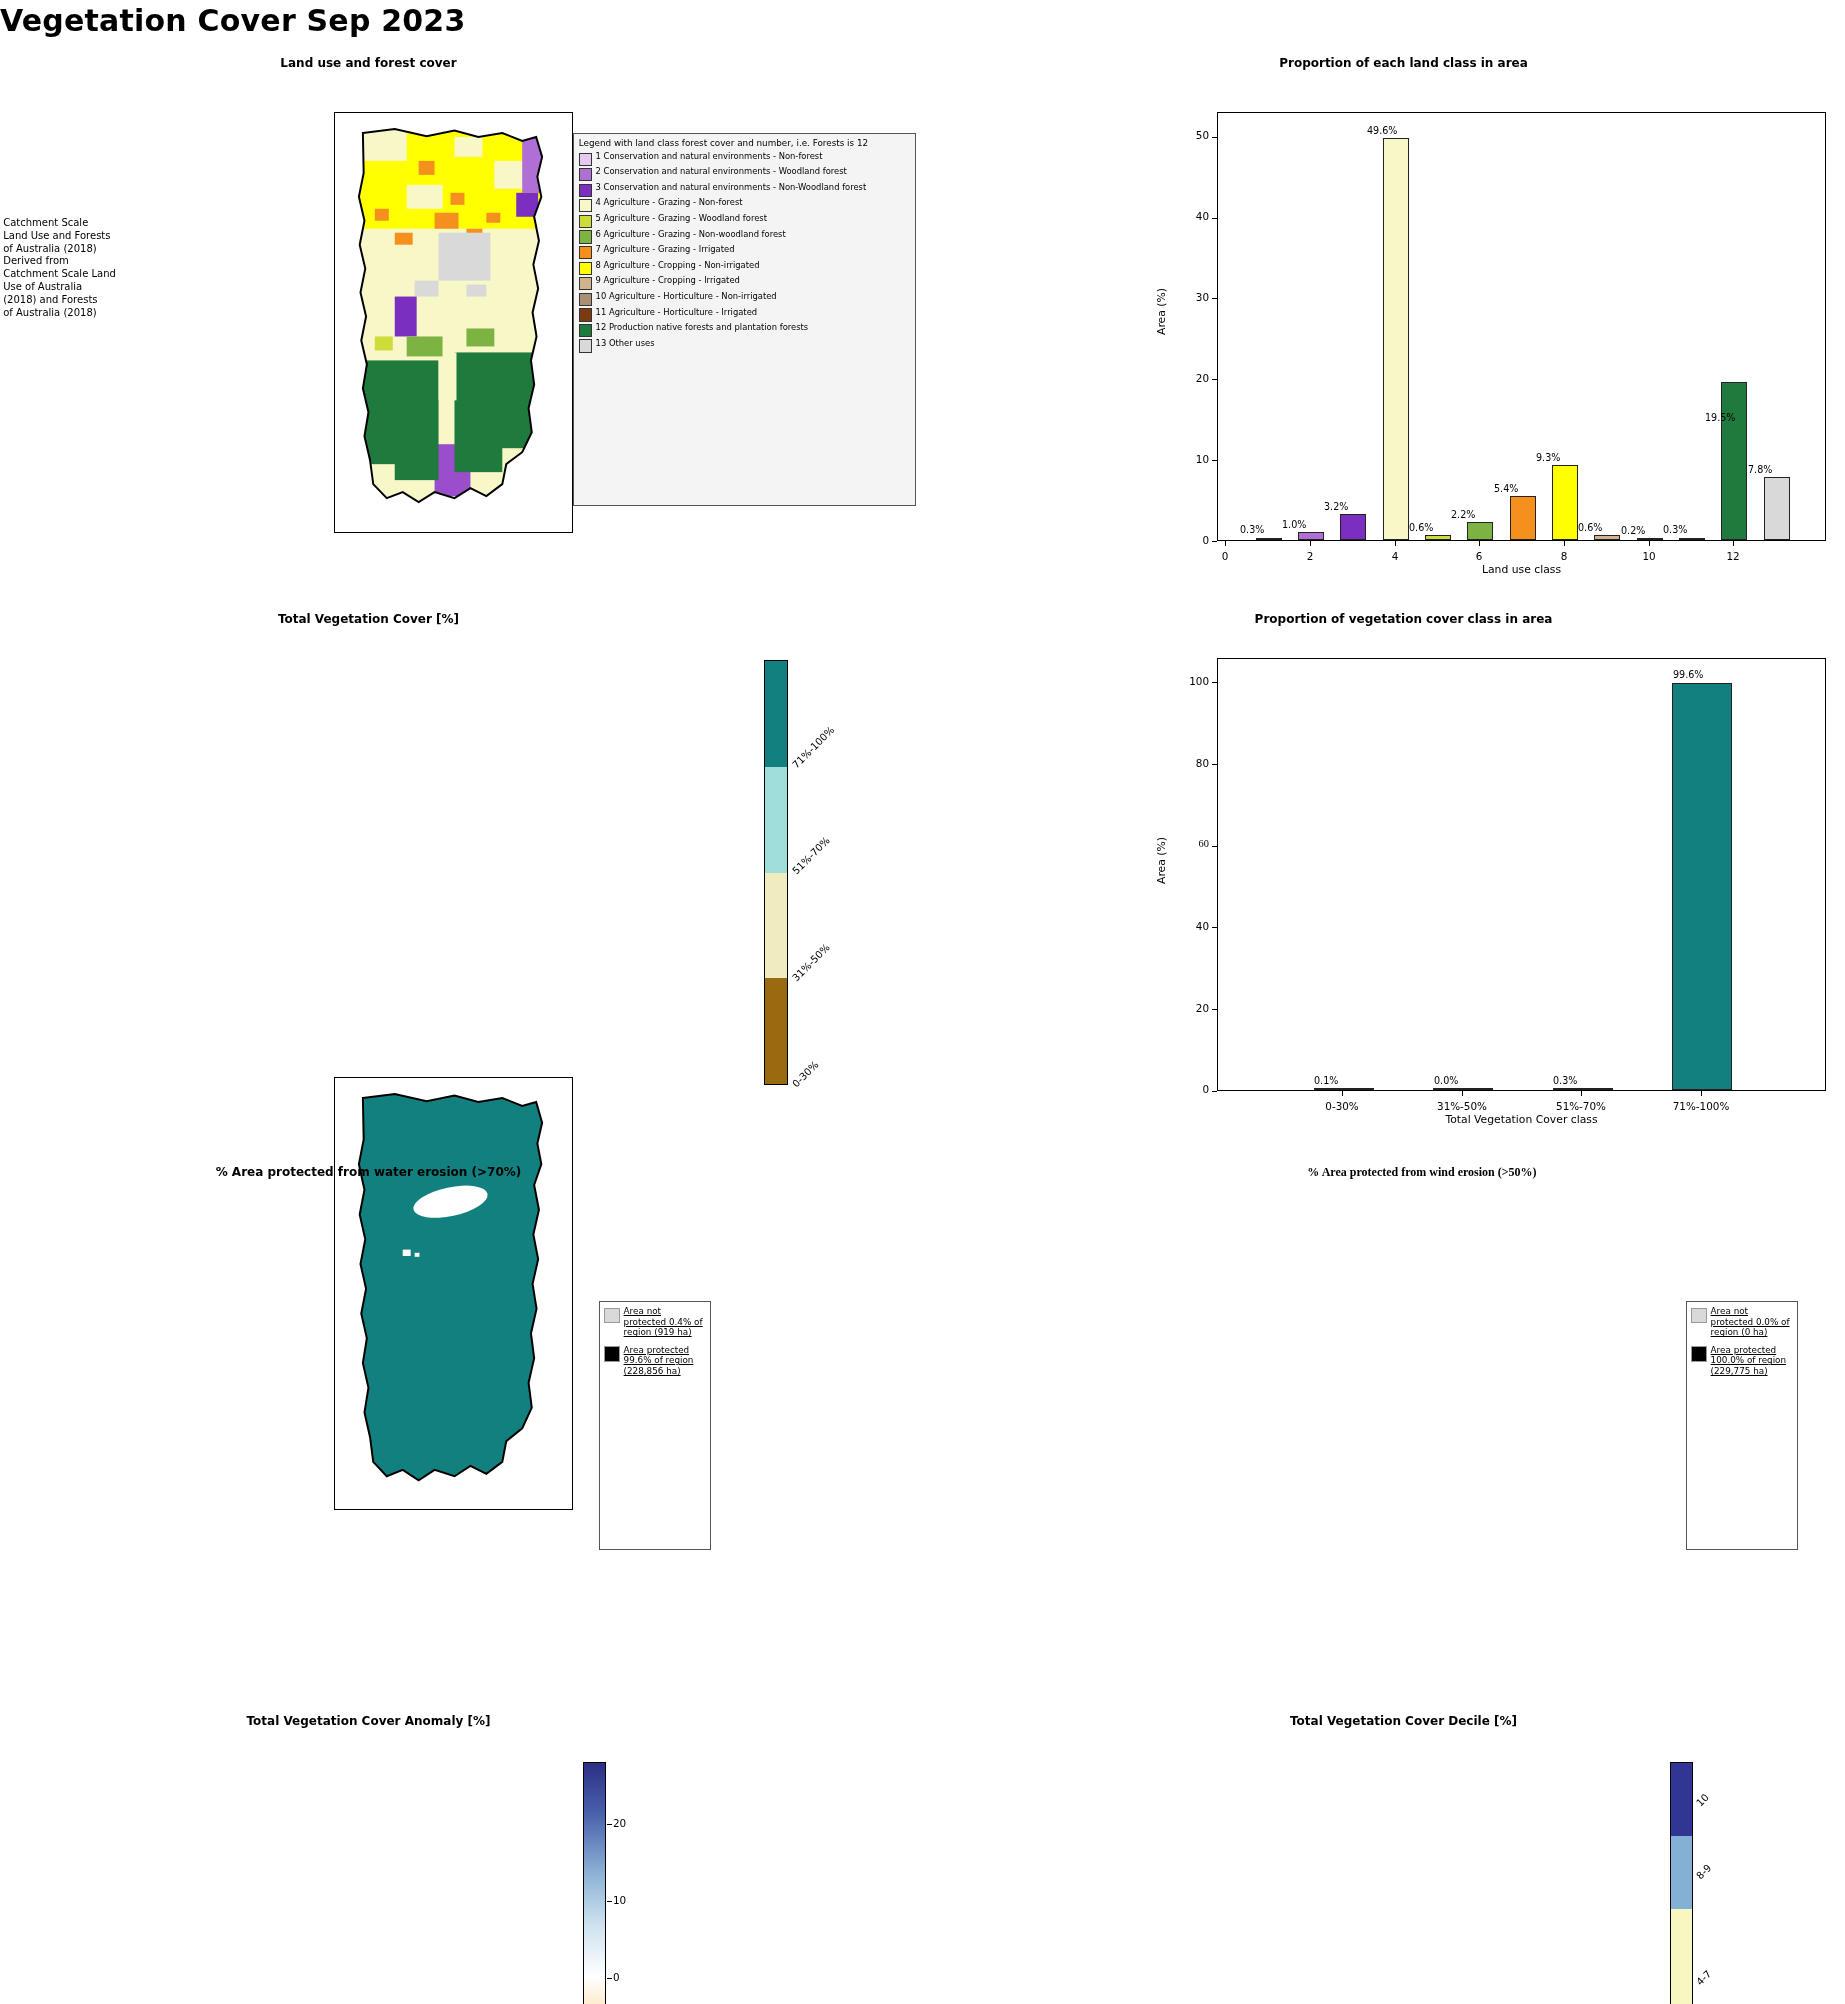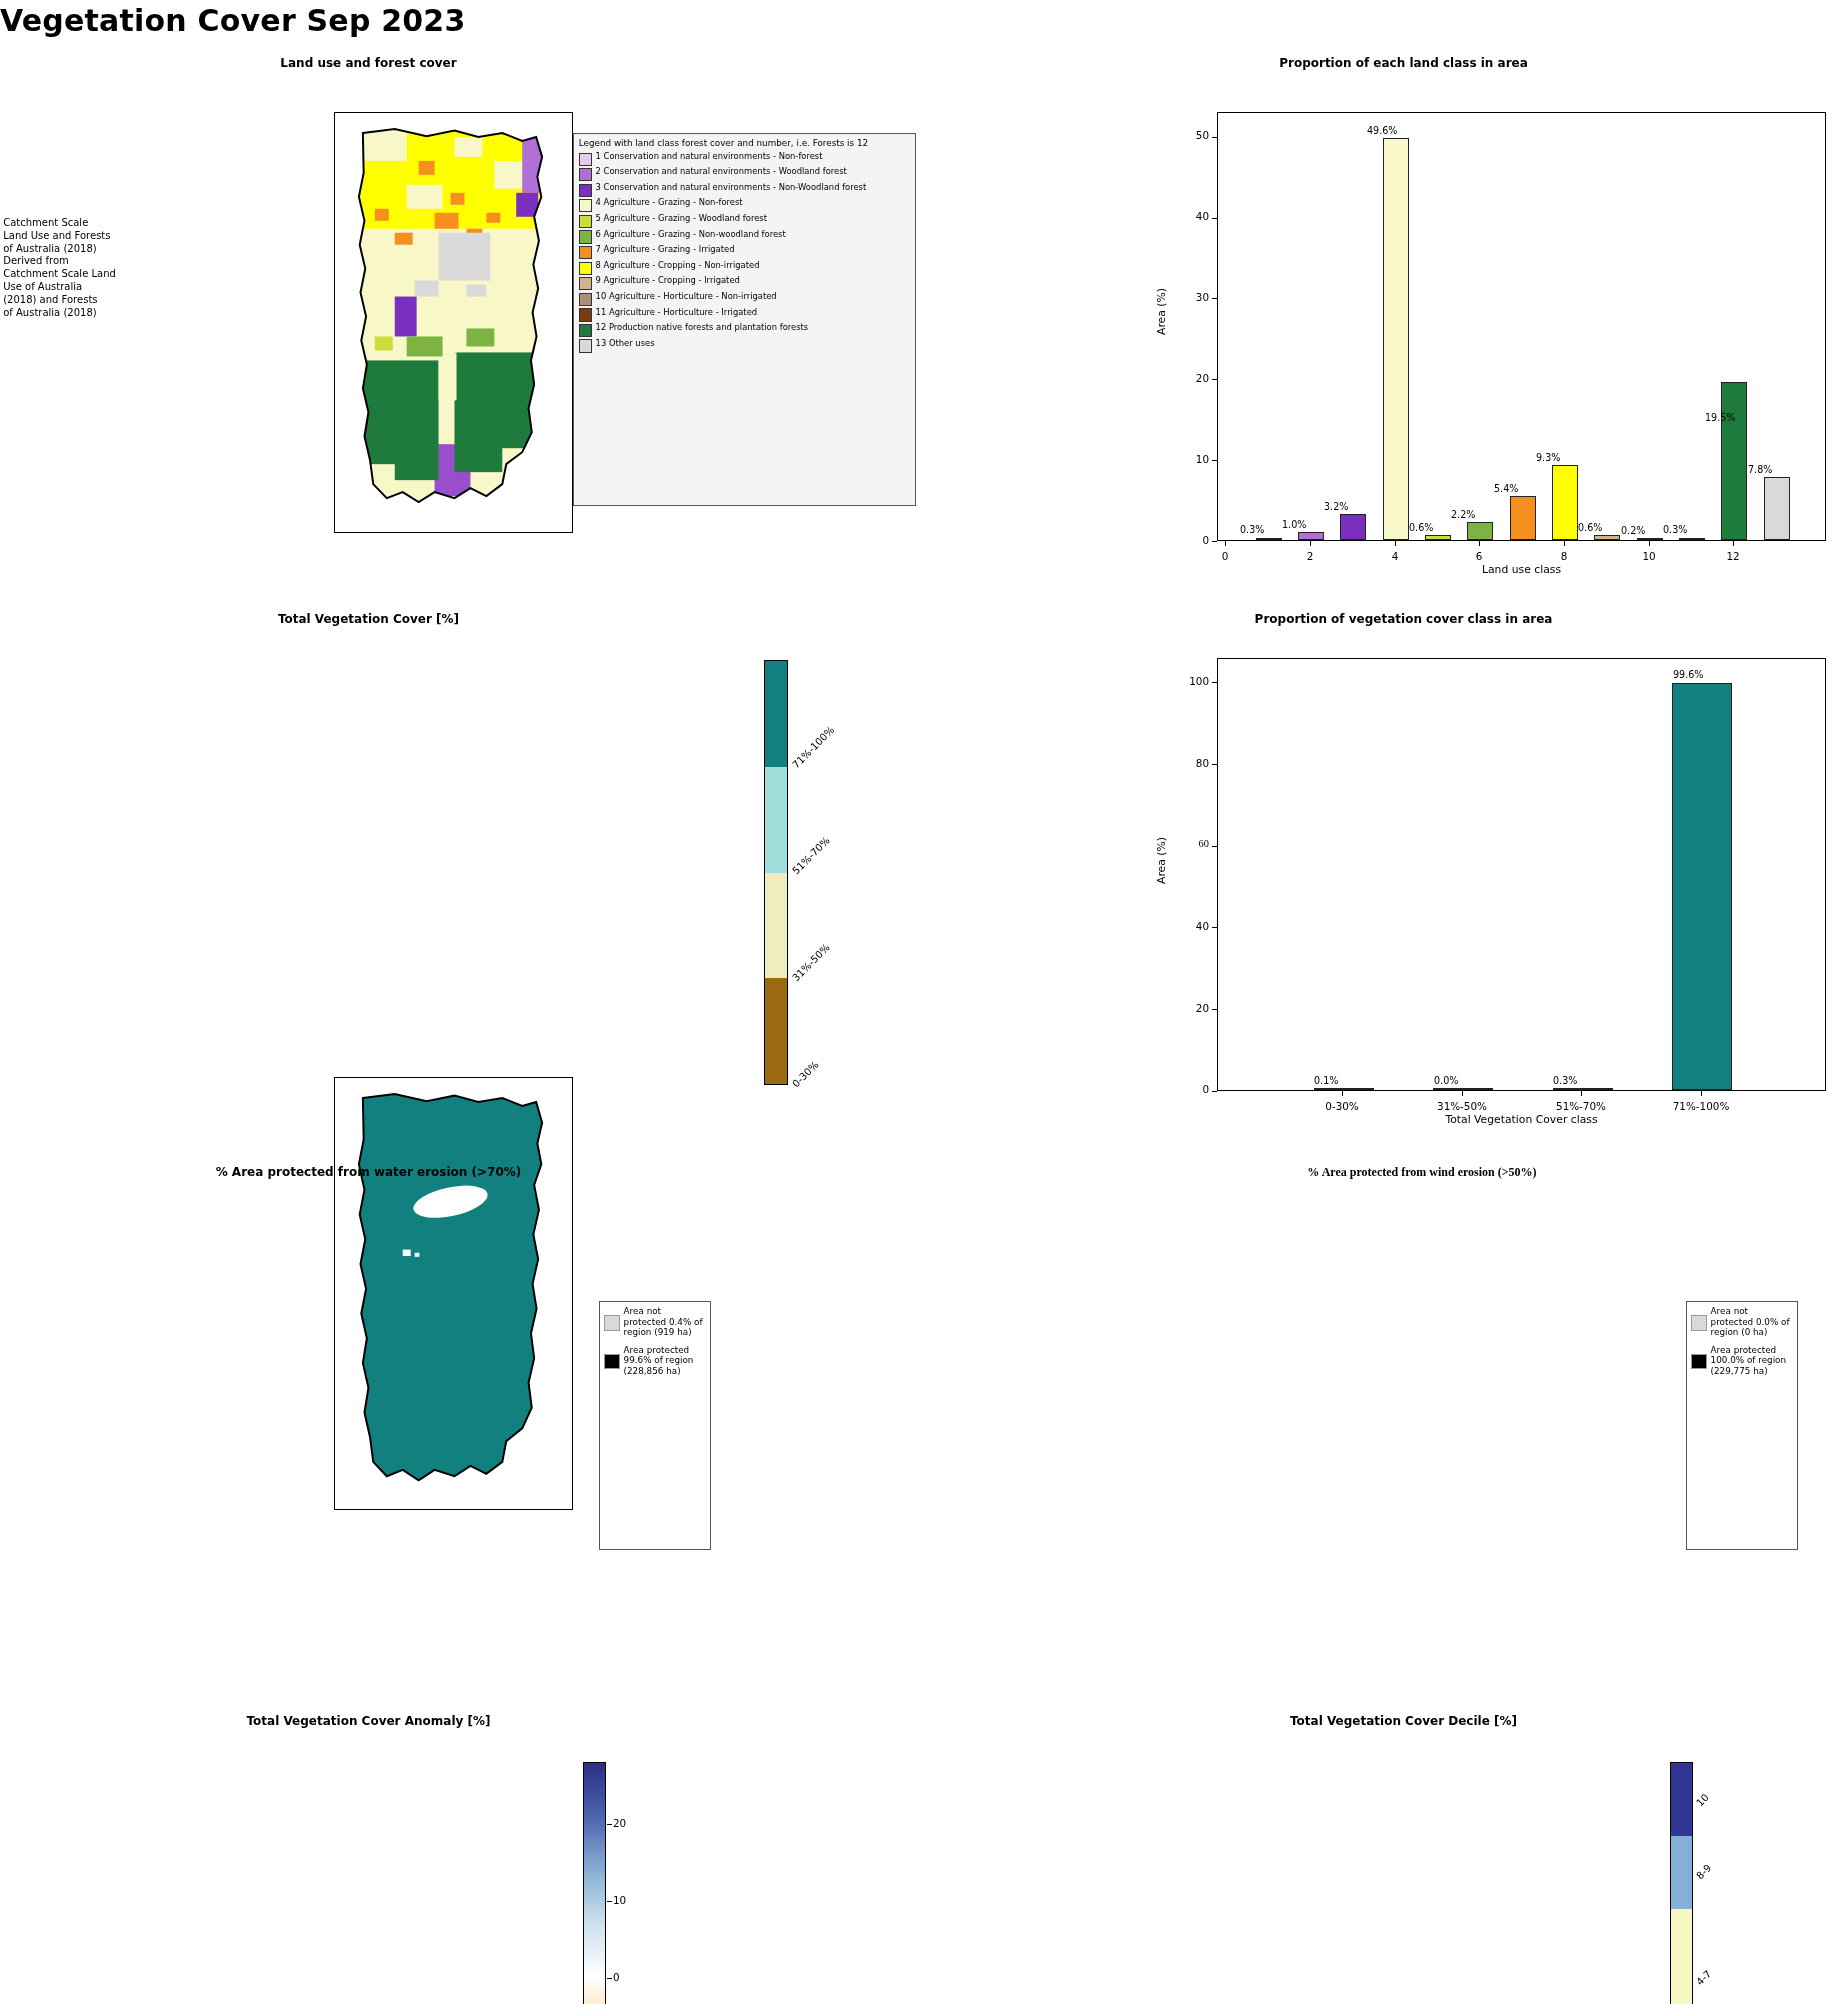--- a/index.html
+++ b/index.html
@@ -86,21 +86,21 @@
 
   
   .prot-legend {
     border: 0.8px solid #555;
     background: #fff;
     box-sizing: border-box;
     padding: 4px 4px;
     font-size: 8.8px;
     line-height: 1.22;
   }
-  .prot-row { display: flex; align-items: center; margin-bottom: 6.4px; }
+  .prot-row { display: flex; align-items: flex-start; margin-bottom: 6.4px; text-decoration: underline; }
   .prot-swatch { width: 13.6px; height: 13.6px; flex: 0 0 13.6px; margin-right: 4px; margin-top: 1.6px; border: 0.4px solid #999; }
 
   
   .axes {
     position: absolute;
     border: 0.8px solid #000;
     box-sizing: border-box;
     background: #fff;
   }
   .bar { position: absolute; bottom: 0; border: 0.4px solid #222; box-sizing: border-box; }

